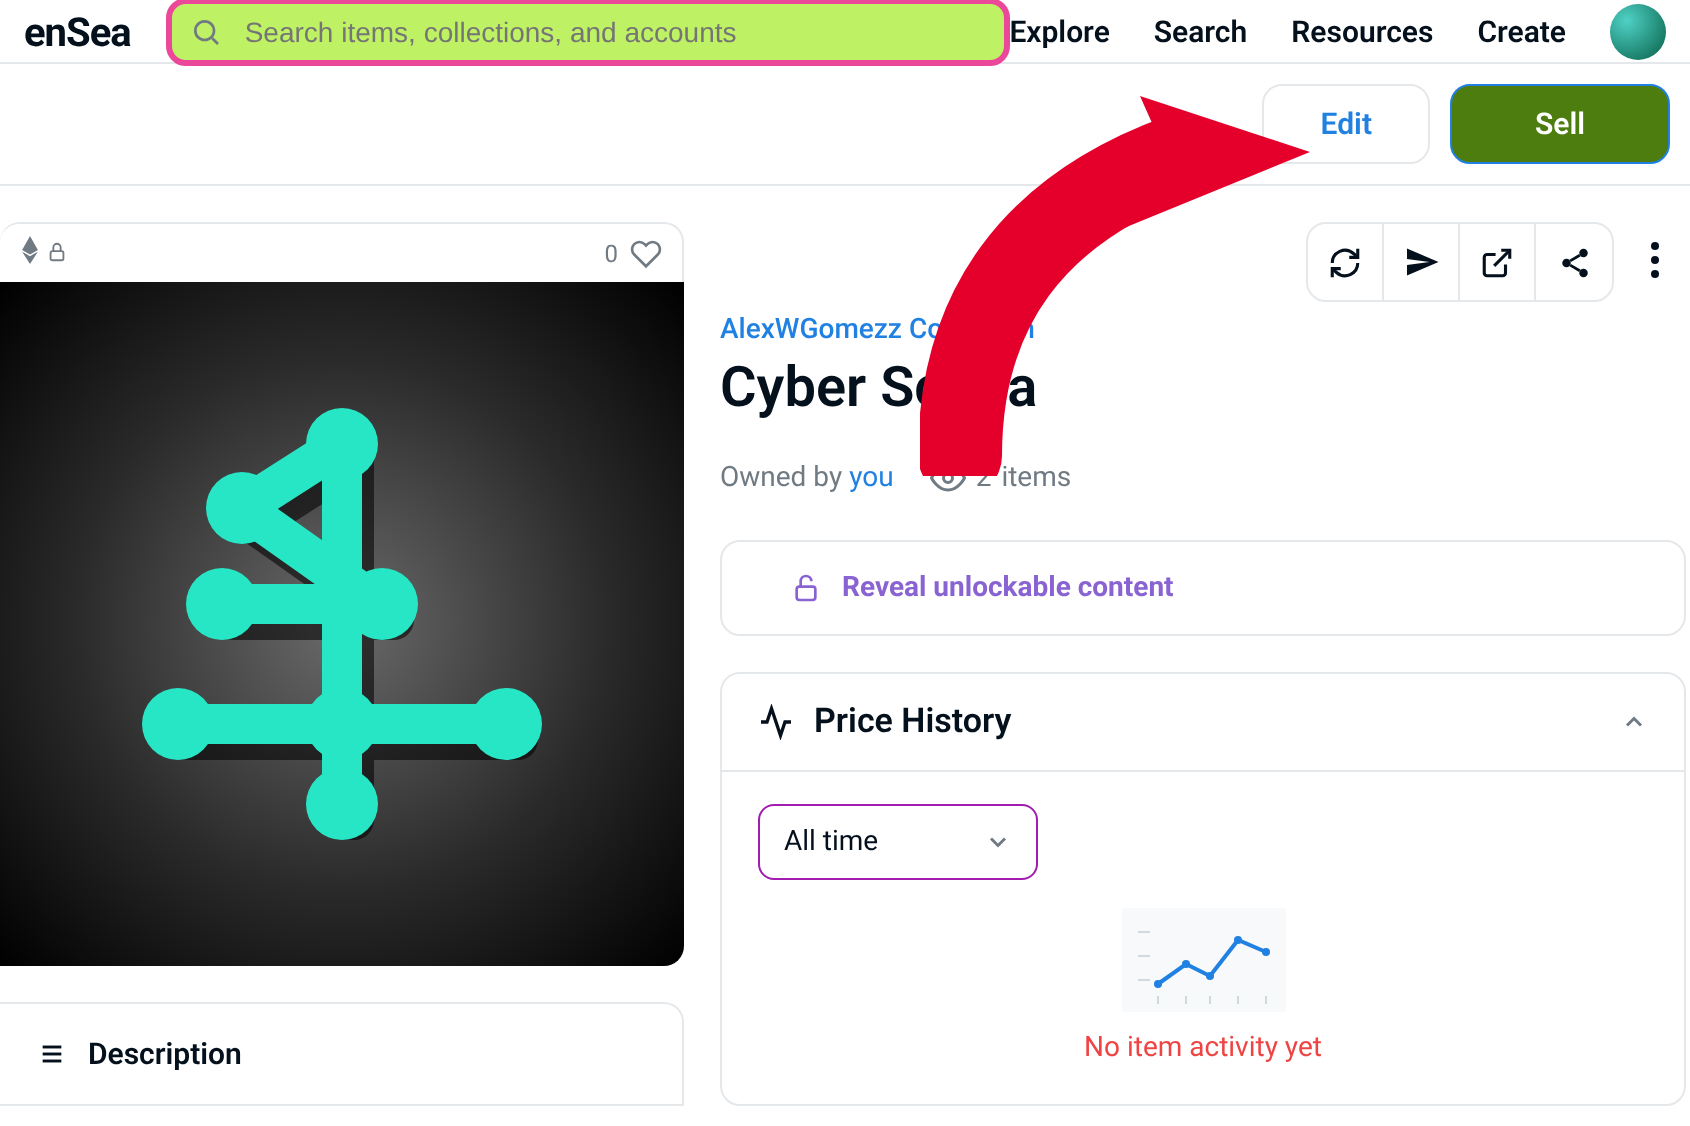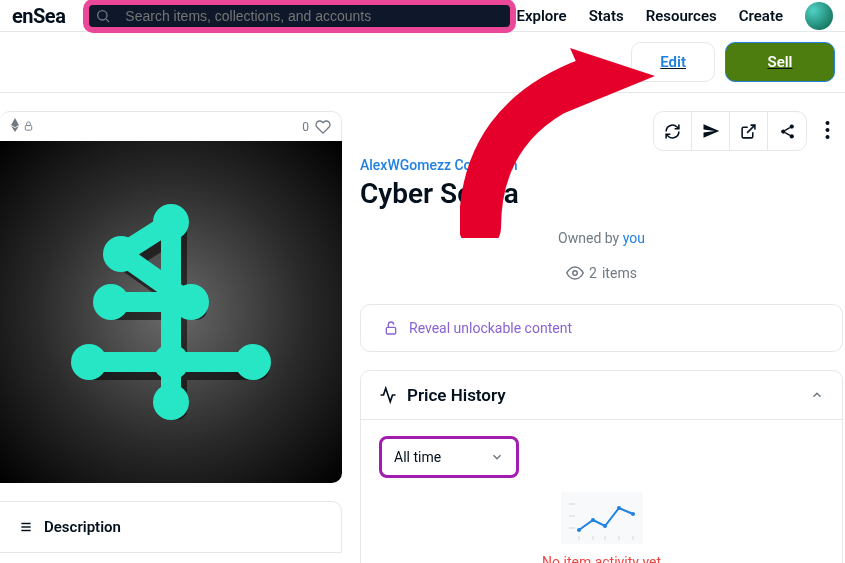--- a/index.html
+++ b/index.html
@@ -2,26 +2,26 @@
 <html><head>
   <meta charset="utf-8">
   <style>
     * { margin: 0; padding: 0; box-sizing: border-box; }
     body { font-family: -apple-system, BlinkMacSystemFont, "Segoe UI", Roboto, sans-serif; color: #04111d; background: #fff; width: 845px; height: 563px; overflow: hidden; position: relative; }
     
     .header { display: flex; align-items: center; padding: 10px 12px; border-bottom: 1px solid #e5e8eb; height: 32px; }
     .logo { font-size: 20px; font-weight: 700; margin-right: 18px; letter-spacing: -0.5px; }
     .search-wrap { flex: 1; max-width: 460px; position: relative; }
     .search-wrap svg { position: absolute; left: 12px; top: 50%; transform: translateY(-50%); }
-    .search-input { width: 100%; height: 34px; border: 6px solid #ec4899; border-radius: 10px; padding: 0 12px 0 36px; font-size: 14px; color: #707a83; outline: none; background: #0f172a; }
+    .search-input { width: 100%; height: 34px; border: 3px solid #ec4899; border-radius: 10px; padding: 0 12px 0 36px; font-size: 14px; color: #707a83; outline: none; background: #bef264; }
     .nav { display: flex; align-items: center; gap: 22px; margin-left: auto; justify-content: center; }
     .nav-link { font-weight: 600; font-size: 15px; color: #04111d; cursor: pointer; }
     .avatar-img { width: 28px; height: 28px; border-radius: 50%; background: radial-gradient(circle at 30% 30%, #4fd1c5, #065f46); }
 
-    .action-bar { display: flex; justify-content: flex-end; padding: 10px 10px 10px 0; gap: 10px; border-bottom: 1px solid #e5e8eb; text-decoration: underline; }
+    .action-bar { display: flex; justify-content: flex-end; padding: 10px 10px 10px 0; gap: 10px; border-bottom: 1px solid #e5e8eb; }
     .btn { height: 40px; padding: 0 28px; border-radius: 10px; font-weight: 600; font-size: 15px; cursor: pointer; display: flex; align-items: center; justify-content: center; }
     .btn-edit { background: #fff; border: 1px solid #e5e8eb; color: #2081e2; }
     .btn-sell { background: #4d7c0f; border: 1px solid #2081e2; color: #fff; min-width: 110px; }
 
     .content { display: flex; gap: 18px; padding: 18px 0 0 0; }
     .left-col { width: 342px; flex-shrink: 0; }
     .right-col { flex: 1; padding-right: 2px; min-width: 0; }
 
     .img-topbar { display: flex; align-items: center; justify-content: space-between; padding: 6px 10px; font-size: 12px; color: #707a83; border: 1px solid #e5e8eb; border-bottom: none; border-top-left-radius: 10px; border-top-right-radius: 10px; border-left: none; }
     .img-topbar .right { display: flex; align-items: center; gap: 6px; }
@@ -32,53 +32,53 @@
     .desc-header { display: flex; align-items: center; gap: 10px; padding: 16px 18px; font-weight: 600; font-size: 15px; }
 
     .top-actions { display: flex; justify-content: flex-end; gap: 0; margin-bottom: 6px; }
     .icon-group { display: flex; border: 1px solid #e5e8eb; border-radius: 10px; overflow: hidden; }
     .icon-btn { width: 38px; height: 38px; display: flex; align-items: center; justify-content: center; cursor: pointer; border-right: 1px solid #e5e8eb; }
     .icon-btn:last-child { border-right: none; }
     .more-btn { width: 32px; height: 38px; display: flex; align-items: center; justify-content: center; cursor: pointer; margin-left: 4px; }
 
     .collection-link { color: #2081e2; font-size: 14px; font-weight: 500; margin-bottom: 4px; display: block; }
     .item-title { font-size: 28px; font-weight: 600; margin-bottom: 20px; }
-    .owner-row { display: flex; align-items: center; gap: 18px; font-size: 14px; color: #707a83; margin-bottom: 22px; flex-direction: column; }
+    .owner-row { display: flex; align-items: center; gap: 18px; font-size: 14px; color: #707a83; margin-bottom: 22px; }
     .owner-row .you { color: #2081e2; }
     .views { display: flex; align-items: center; gap: 5px; }
 
-    .unlock-box { border: 1px solid #e5e8eb; border-radius: 10px; padding: 14px 22px; display: flex; align-items: center; gap: 10px; color: #8a63d2; font-size: 14px; font-weight: 400; margin-bottom: 18px; cursor: pointer; }
+    .unlock-box { border: 1px solid #e5e8eb; border-radius: 10px; padding: 14px 34px; display: flex; align-items: center; gap: 10px; color: #8a63d2; font-size: 14px; font-weight: 700; margin-bottom: 18px; cursor: pointer; }
 
     .accordion { border: 1px solid #e5e8eb; border-radius: 10px; margin-bottom: 14px; overflow: hidden; }
     .acc-header { display: flex; align-items: center; justify-content: space-between; padding: 14px 18px; cursor: pointer; }
     .acc-title { display: flex; align-items: center; gap: 10px; font-weight: 600; font-size: 17px; }
     .acc-body { padding: 16px 18px 20px; border-top: 1px solid #e5e8eb; }
 
-    .time-select { display: inline-flex; align-items: center; justify-content: space-between; border: 3px solid #a21caf; border-radius: 8px; padding: 10px 12px; width: 140px; font-size: 14px; cursor: pointer; }
+    .time-select { display: inline-flex; align-items: center; justify-content: space-between; border: 1px solid #a21caf; border-radius: 8px; padding: 10px 12px; width: 140px; font-size: 14px; cursor: pointer; }
     
     .empty-chart { text-align: center; margin-top: 14px; color: #ef4444; font-size: 14px; }
     .empty-chart svg { display: block; margin: 0 auto 10px; }
 
     .arrow-overlay { position: absolute; top: 48px; left: 460px; pointer-events: none; z-index: 100; }
   </style>
 </head>
 <body>
 
 <div class="header">
   <div class="logo">enSea</div>
   <div class="search-wrap">
     <svg width="16" height="16" viewBox="0 0 24 24" fill="none" stroke="#707a83" stroke-width="2">
         <circle cx="11" cy="11" r="7"></circle>
         <line x1="21" y1="21" x2="16.65" y2="16.65"></line>
       </svg>
     <input class="search-input" placeholder="Search items, collections, and accounts" style="">
   </div>
   <div class="nav">
     <span class="nav-link">Explore</span>
-    <span class="nav-link">Stats</span>
+    <span class="nav-link">Search</span>
     <span class="nav-link">Resources</span>
     <span class="nav-link">Create</span>
     <div class="avatar-img"></div>
   </div>
 </div>
 
 <div class="action-bar">
   <div class="btn btn-edit">Edit</div>
   <div class="btn btn-sell">Sell</div>
 </div>

